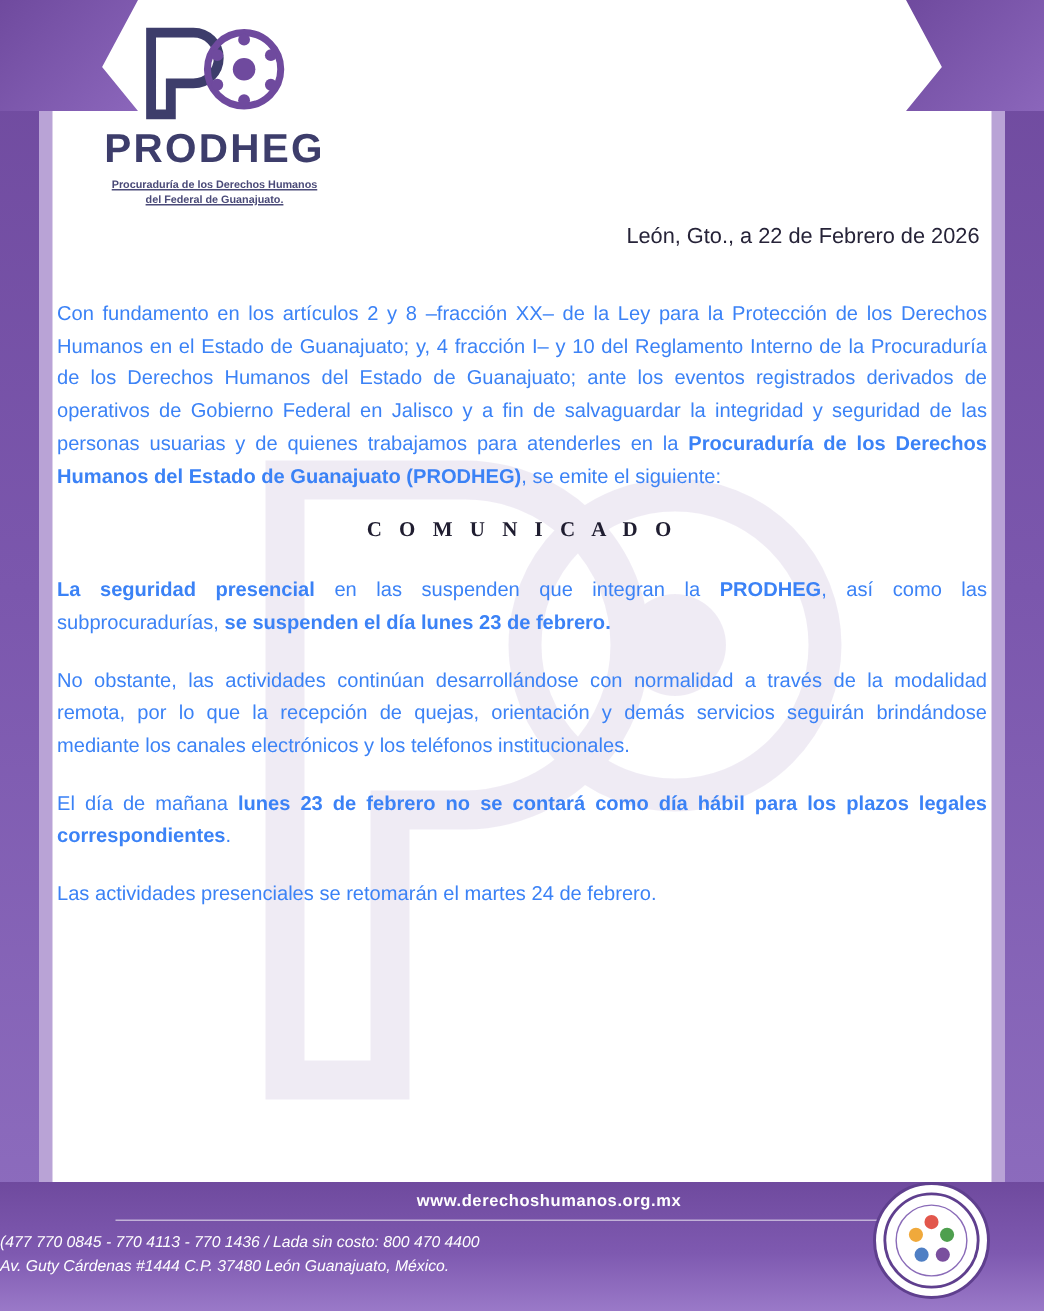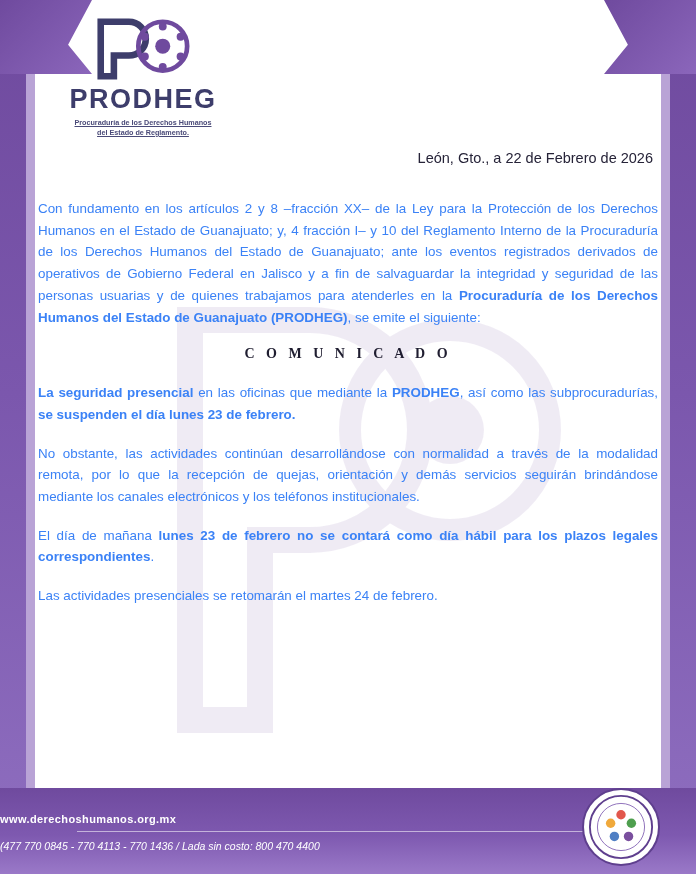--- a/index.html
+++ b/index.html
@@ -124,25 +124,26 @@
   .footer {
     position: absolute;
     left: 0;
     right: 0;
     bottom: 0;
     height: 86px;
     background: linear-gradient(180deg, #6f4a9e 0%, #7e59b0 55%, #9a79c8 100%);
     color: #ffffff;
   }
   .footer-url {
-    text-align: left;
+    text-align: center;
     font-size: 11px;
     font-weight: bold;
     letter-spacing: .4px;
-    margin-top: 25px;
+    margin-top: 7px;
+    padding-left: 36px;
   }
   .footer-rule {
     width: 78%;
     height: 1px;
     background: rgba(255,255,255,.55);
     margin: 6px auto 7px auto;
   }
   .footer-line {
     text-align: left;
     font-size: 10.5px;
@@ -194,46 +195,47 @@
       <circle cx="115" cy="20" r="4.2" fill="#6f4a9e"></circle>
       <circle cx="115" cy="41" r="4.2" fill="#6f4a9e"></circle>
       <circle cx="96" cy="52" r="4.2" fill="#6f4a9e"></circle>
       <circle cx="77" cy="41" r="4.2" fill="#6f4a9e"></circle>
       <circle cx="77" cy="20" r="4.2" fill="#6f4a9e"></circle>
     </svg>
   </div>
   <div class="logo-word">PRODHEG</div>
   <div class="logo-sub">
     <span>Procuraduría de los Derechos Humanos</span><br>
-    <span>del Estado de Reglamento.</span>
+    <span>del Federal de Guanajuato.</span>
   </div>
 </div>
 
 <div class="page">
 
   <div class="dateline">León, Gto., a 22 de Febrero de 2026</div>
 
   <p class="body-text"><span>Con fundamento en los artículos 2 y 8 –fracción XX– de la Ley para la Protección de los Derechos Humanos en el Estado de Guanajuato; y, 4  fracción I– y 10 del Reglamento Interno de la Procuraduría de los Derechos Humanos del Estado de Guanajuato; ante los eventos registrados derivados de operativos de Gobierno Federal en Jalisco y a fin de salvaguardar la integridad y seguridad de las personas usuarias y de quienes trabajamos para atenderles en la </span><b>Procuraduría de los Derechos Humanos del Estado de Guanajuato (PRODHEG)</b><span>, se emite el siguiente:</span></p>
 
   <div class="comunicado">C O M U N I C A D O</div>
 
-  <p class="body-text"><b>La seguridad presencial</b><span> en las oficinas que mediante la </span><b>PRODHEG</b><span>, así como las subprocuradurías, </span><b>se suspenden el día lunes 23 de febrero.</b></p>
+  <p class="body-text"><b>La seguridad presencial</b><span> en las suspenden que integran la </span><b>PRODHEG</b><span>, así como las subprocuradurías, </span><b>se suspenden el día lunes 23 de febrero.</b></p>
 
   <p class="body-text">No obstante, las actividades continúan desarrollándose con normalidad a través de la modalidad remota, por lo que la recepción de quejas, orientación y demás servicios seguirán brindándose mediante los canales electrónicos y los teléfonos institucionales.</p>
 
   <p class="body-text"><span>El día de mañana </span><b>lunes 23 de febrero no se contará como día hábil para los plazos legales correspondientes</b><span>.</span></p>
 
   <p class="body-text">Las actividades presenciales se retomarán el martes 24 de febrero.</p>
 
 </div>
 
 <div class="footer">
   <div class="footer-url">www.derechoshumanos.org.mx</div>
   <div class="footer-rule"></div>
   <div class="footer-line">(477 770 0845 - 770 4113 - 770 1436  /  Lada sin costo: 800 470 4400</div>
+  <div class="footer-line">Av. Guty Cárdenas #1444 C.P. 37480  León Guanajuato, México.</div>
 
   <div class="footer-seal">
     <div class="seal-circle">
       <svg viewBox="0 0 70 70" width="66" height="66">
         <circle cx="35" cy="35" r="33" fill="none" stroke="#5f3f8e" stroke-width="2"></circle>
         <circle cx="35" cy="35" r="25" fill="none" stroke="#8a6bb8" stroke-width="1"></circle>
         <circle cx="35" cy="22" r="5" fill="#e2574c"></circle>
         <circle cx="24" cy="31" r="5" fill="#f0a93b"></circle>
         <circle cx="46" cy="31" r="5" fill="#4e9f4e"></circle>
         <circle cx="28" cy="45" r="5" fill="#4f7fc4"></circle>

